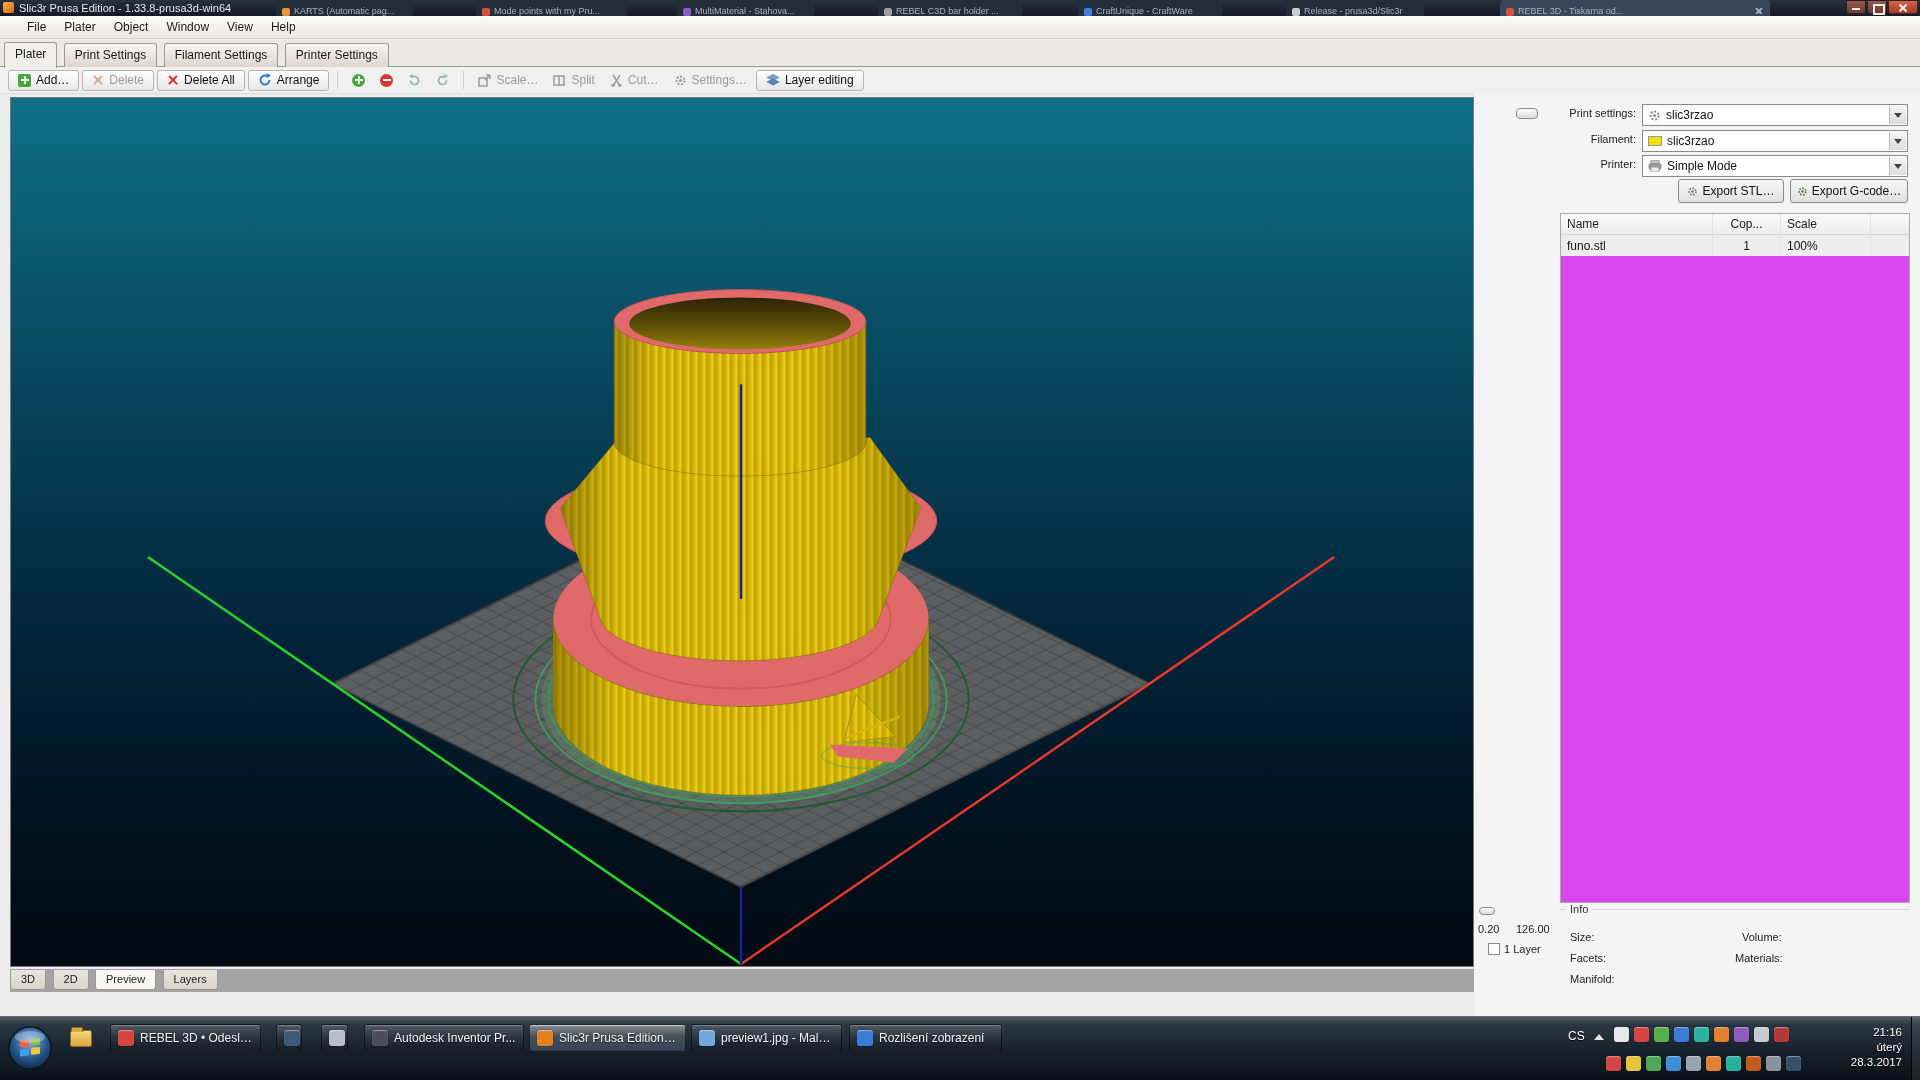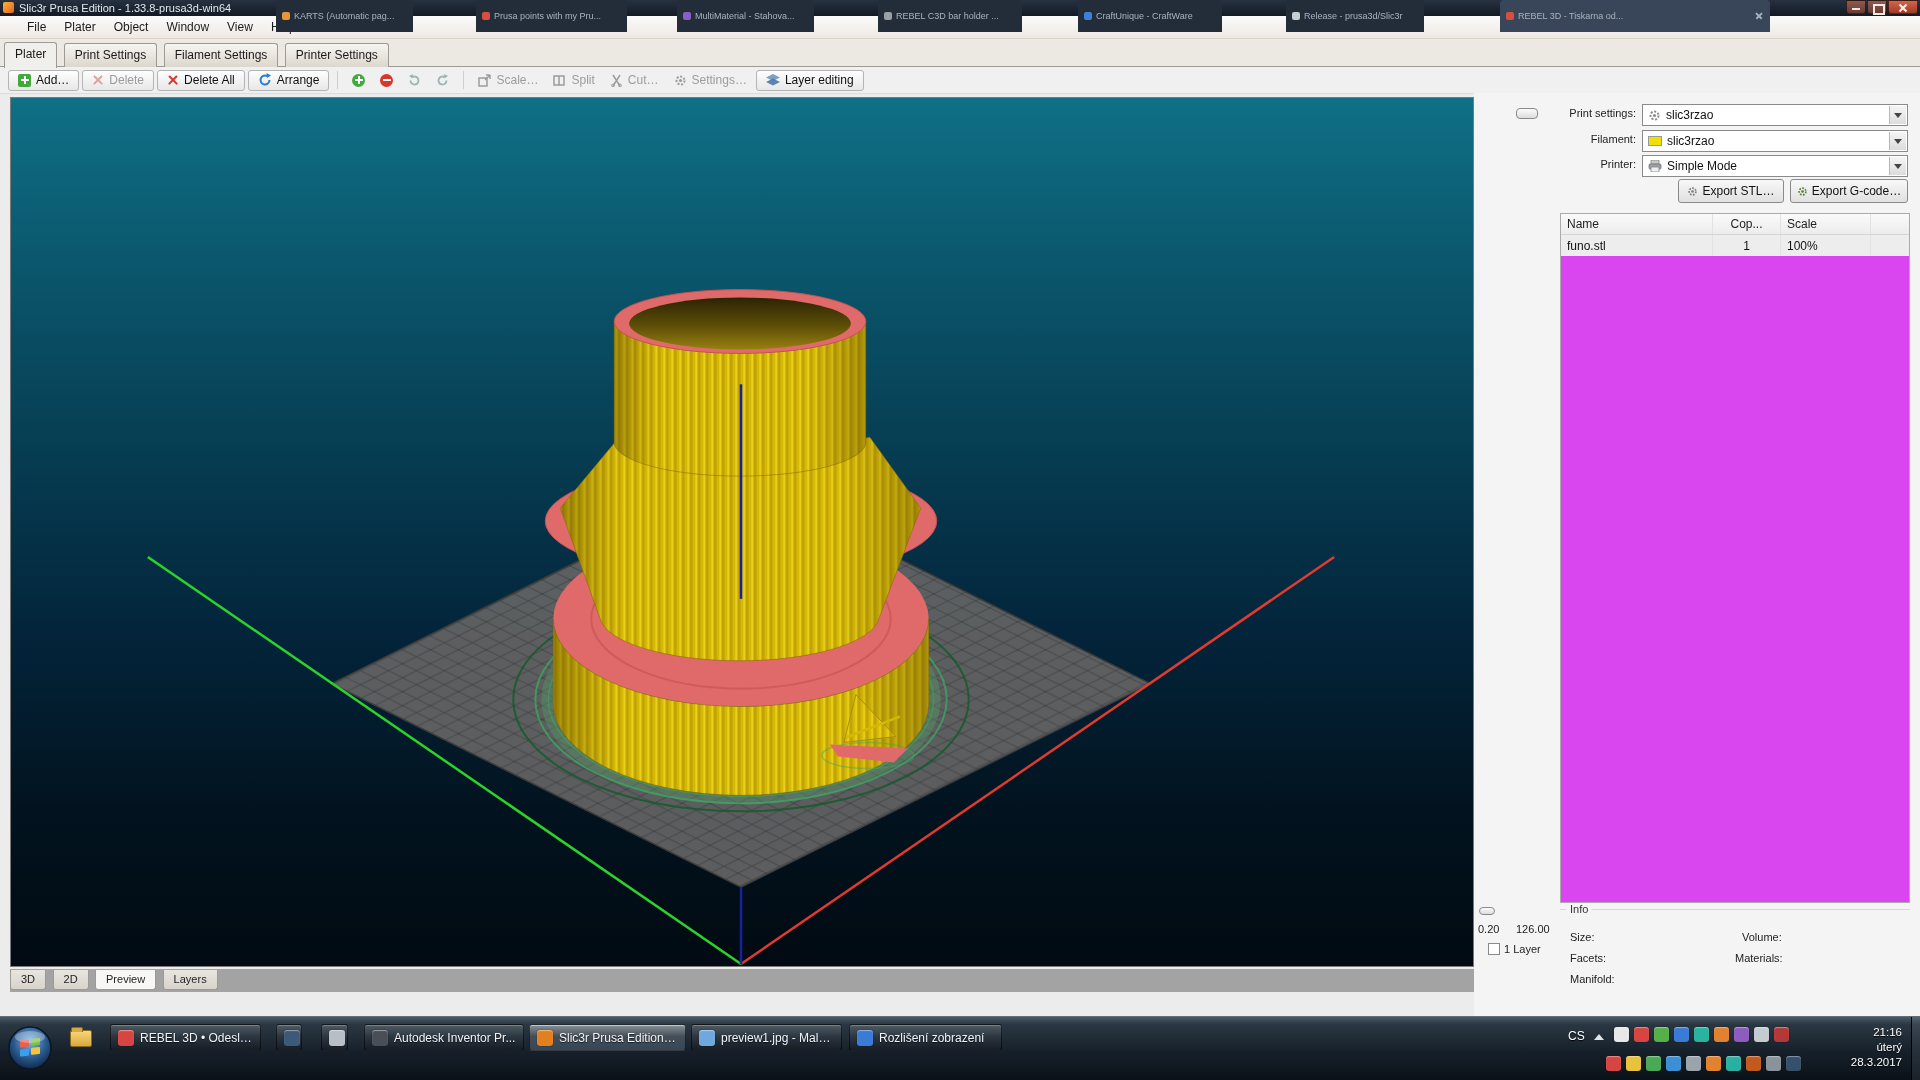--- a/index.html
+++ b/index.html
@@ -4,21 +4,21 @@
 <style>
   *{margin:0;padding:0;box-sizing:border-box;cursor:default}
   html,body{width:1920px;height:1080px;overflow:hidden}
   body{font-family:"Liberation Sans",sans-serif;background:#000}
   .screen{position:relative;width:1920px;height:1080px;background:#ececec;overflow:hidden}
 
   
   .titlebar{position:absolute;top:0;left:0;right:0;height:16px;background:linear-gradient(#27313f,#131a25);z-index:40}
   .app-ico{position:absolute;left:3px;top:2px;width:11px;height:11px;border-radius:2px;background:linear-gradient(135deg,#ffb13d,#e2641f)}
   .wtitle{position:absolute;left:19px;top:1px;font-size:11px;line-height:14px;color:#e3e8ee;white-space:nowrap}
-  .btab{position:absolute;top:0;height:32px;border-radius:4px 4px 0 0;background:#232d3a;display:flex;align-items:center;gap:4px;padding:0 6px;overflow:hidden}
+  .btab{position:absolute;top:0;height:16px;border-radius:4px 4px 0 0;background:#232d3a;display:flex;align-items:flex-end;gap:4px;padding:0 6px;overflow:hidden}
   .btab.active{background:#39465a}
   .fav{width:8px;height:8px;border-radius:2px;flex:none}
   .tlabel{font-size:9px;color:#a9b2bd;white-space:nowrap;overflow:hidden;text-overflow:ellipsis;flex:1}
   .tclose{position:relative;width:10px;height:10px;flex:none}
   .tclose::before,.tclose::after{content:"";position:absolute;left:1px;top:4px;width:8px;height:1.5px;background:#9fb0bf}
   .tclose::before{transform:rotate(45deg)}.tclose::after{transform:rotate(-45deg)}
   .wbtns{position:absolute;right:2px;top:0;display:flex}
   .wbtn{position:relative;width:20px;height:14px;margin-left:1px;border-radius:0 0 3px 3px;border:1px solid rgba(0,0,0,.6)}
   .wbtn.minb,.wbtn.maxb{background:linear-gradient(#8d5a50,#6e3c33)}
   .wbtn.closeb{width:30px;background:linear-gradient(#d2664b,#a23a26)}
@@ -112,21 +112,21 @@
   <div class="titlebar">
     <span class="app-ico"></span>
     <span class="wtitle">Slic3r Prusa Edition - 1.33.8-prusa3d-win64</span>
 
     <div class="btab" style="left:276px;width:137px">
       <span class="fav" style="background: rgb(232, 149, 58);"></span>
       <span class="tlabel">KARTS (Automatic pag...</span>
     </div>
     <div class="btab" style="left:476px;width:151px">
       <span class="fav" style="background: rgb(217, 79, 61);"></span>
-      <span class="tlabel">Prusa points with my Pru...</span>
+      <span class="tlabel">Mode points with my Pru...</span>
     </div>
     <div class="btab" style="left:677px;width:137px">
       <span class="fav" style="background: rgb(138, 92, 196);"></span>
       <span class="tlabel">MultiMaterial - Stahova...</span>
     </div>
     <div class="btab" style="left:878px;width:144px">
       <span class="fav" style="background: rgb(154, 160, 166);"></span>
       <span class="tlabel">REBEL C3D bar holder ...</span>
     </div>
     <div class="btab" style="left:1078px;width:144px">

